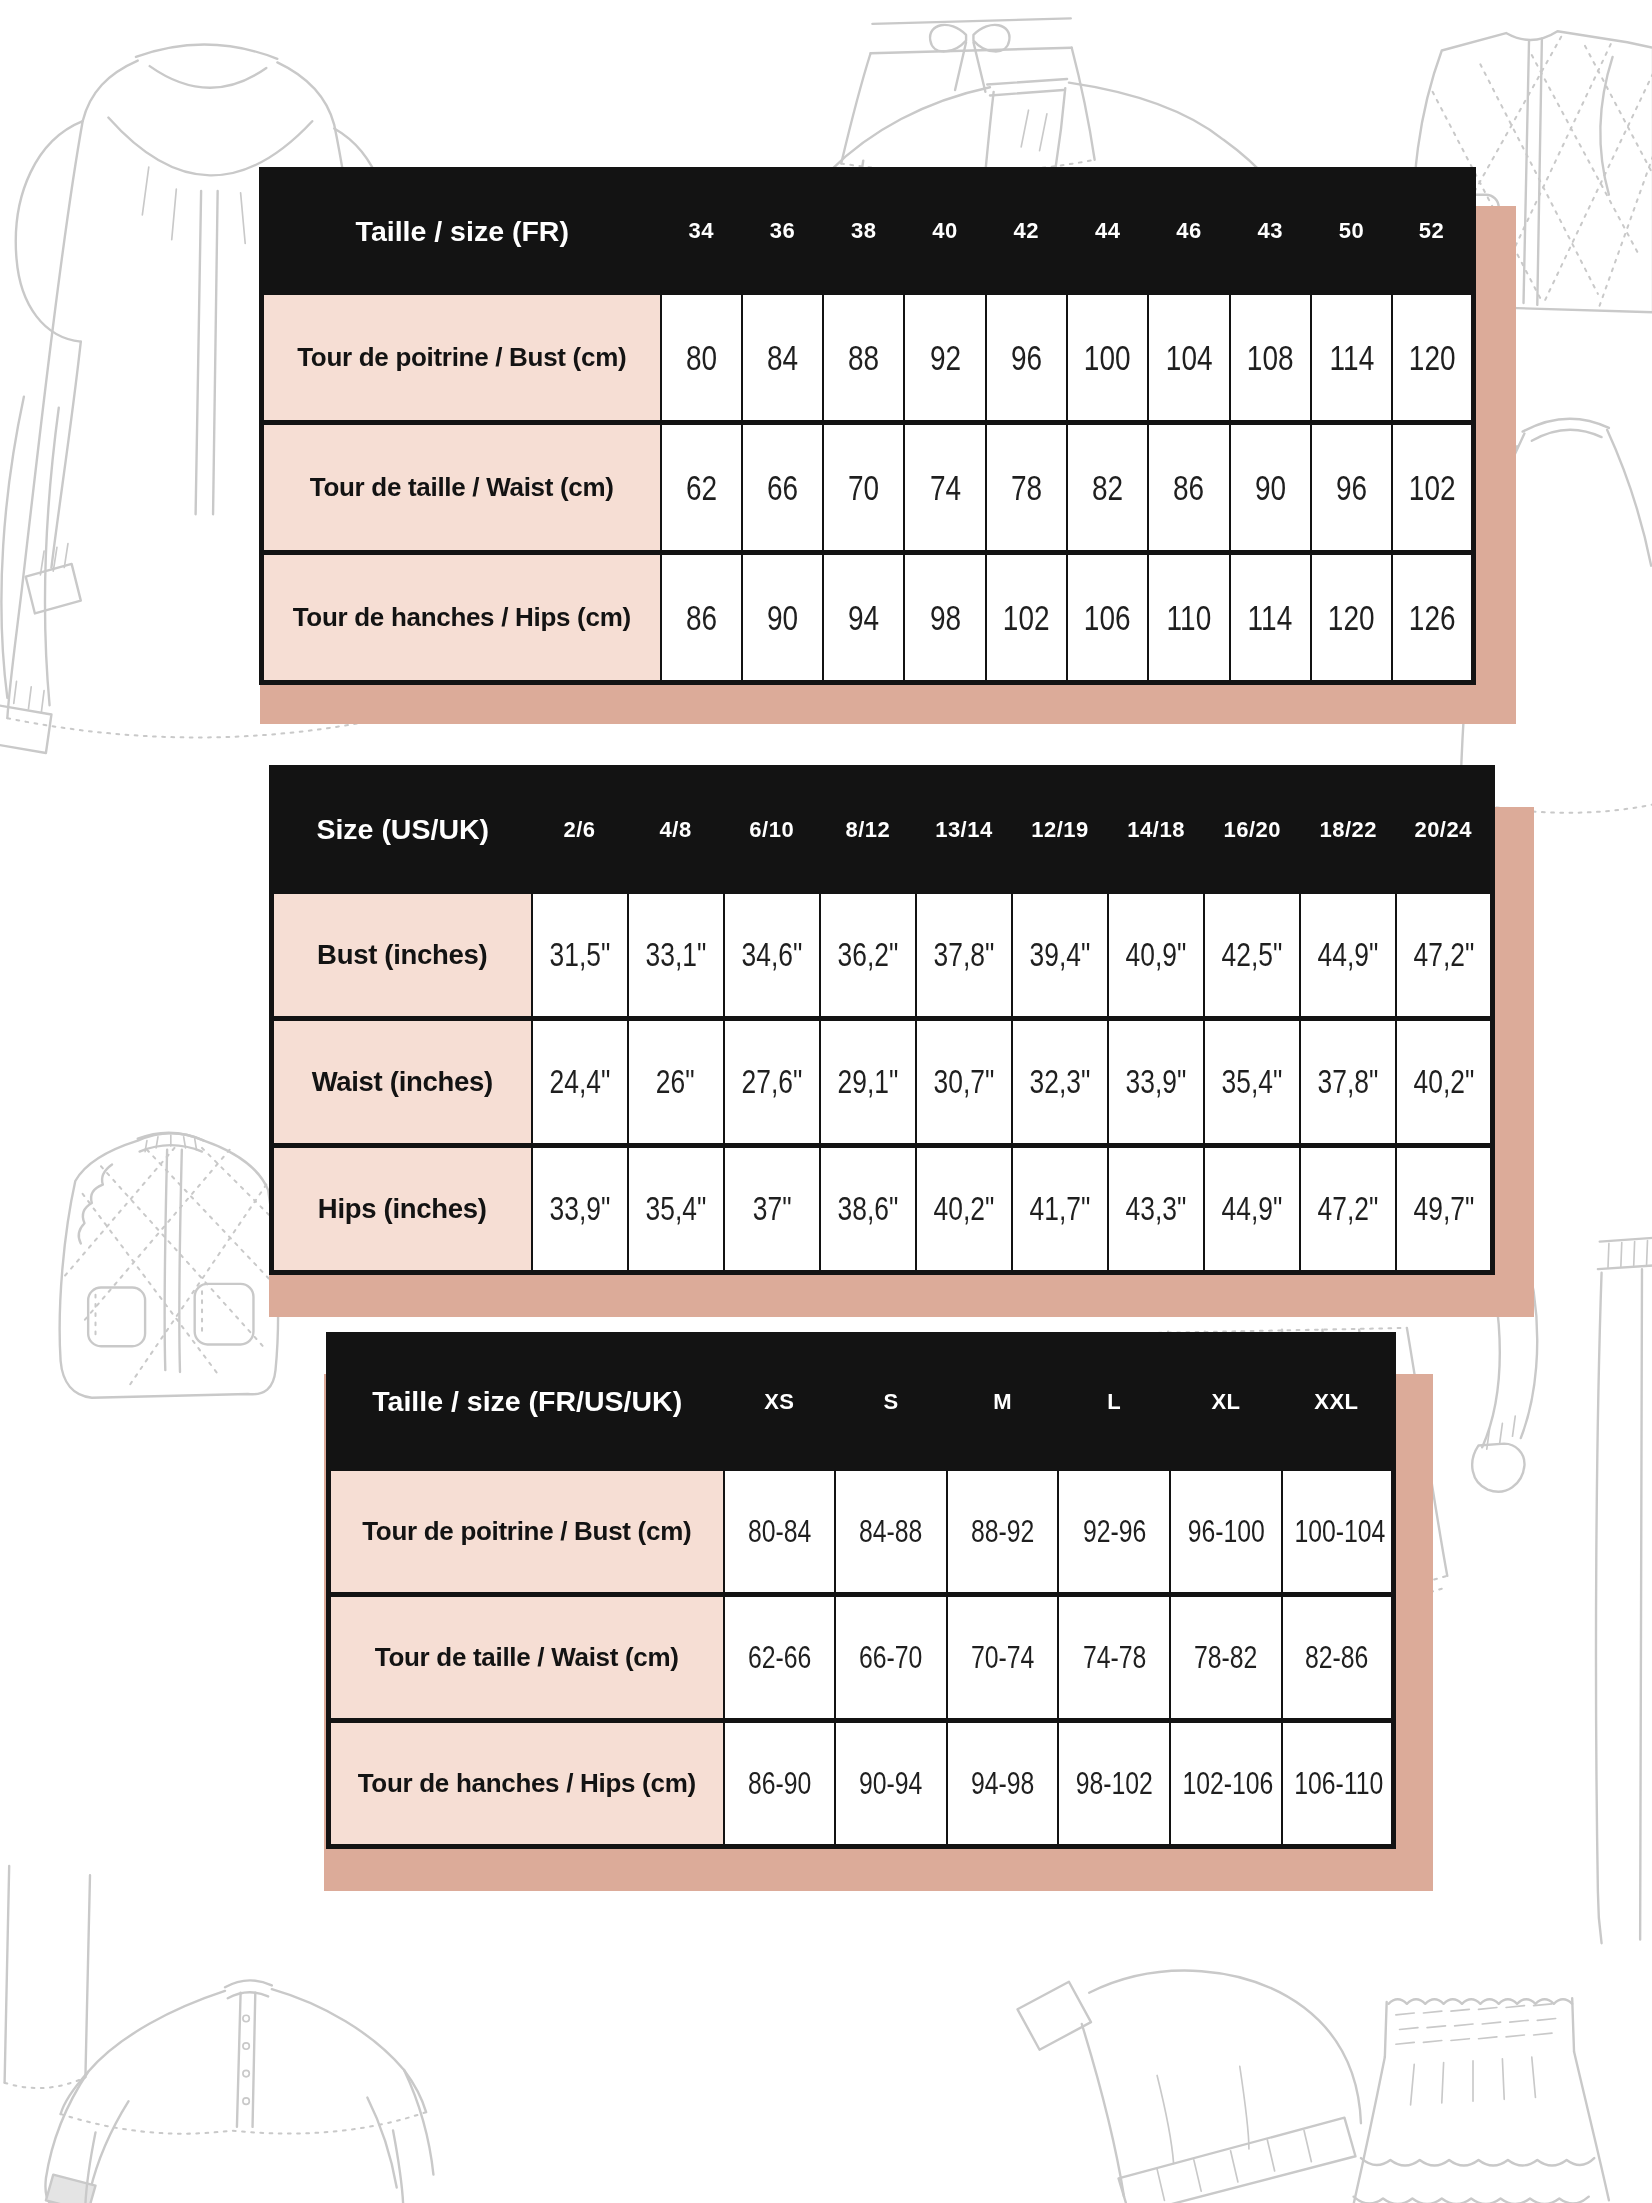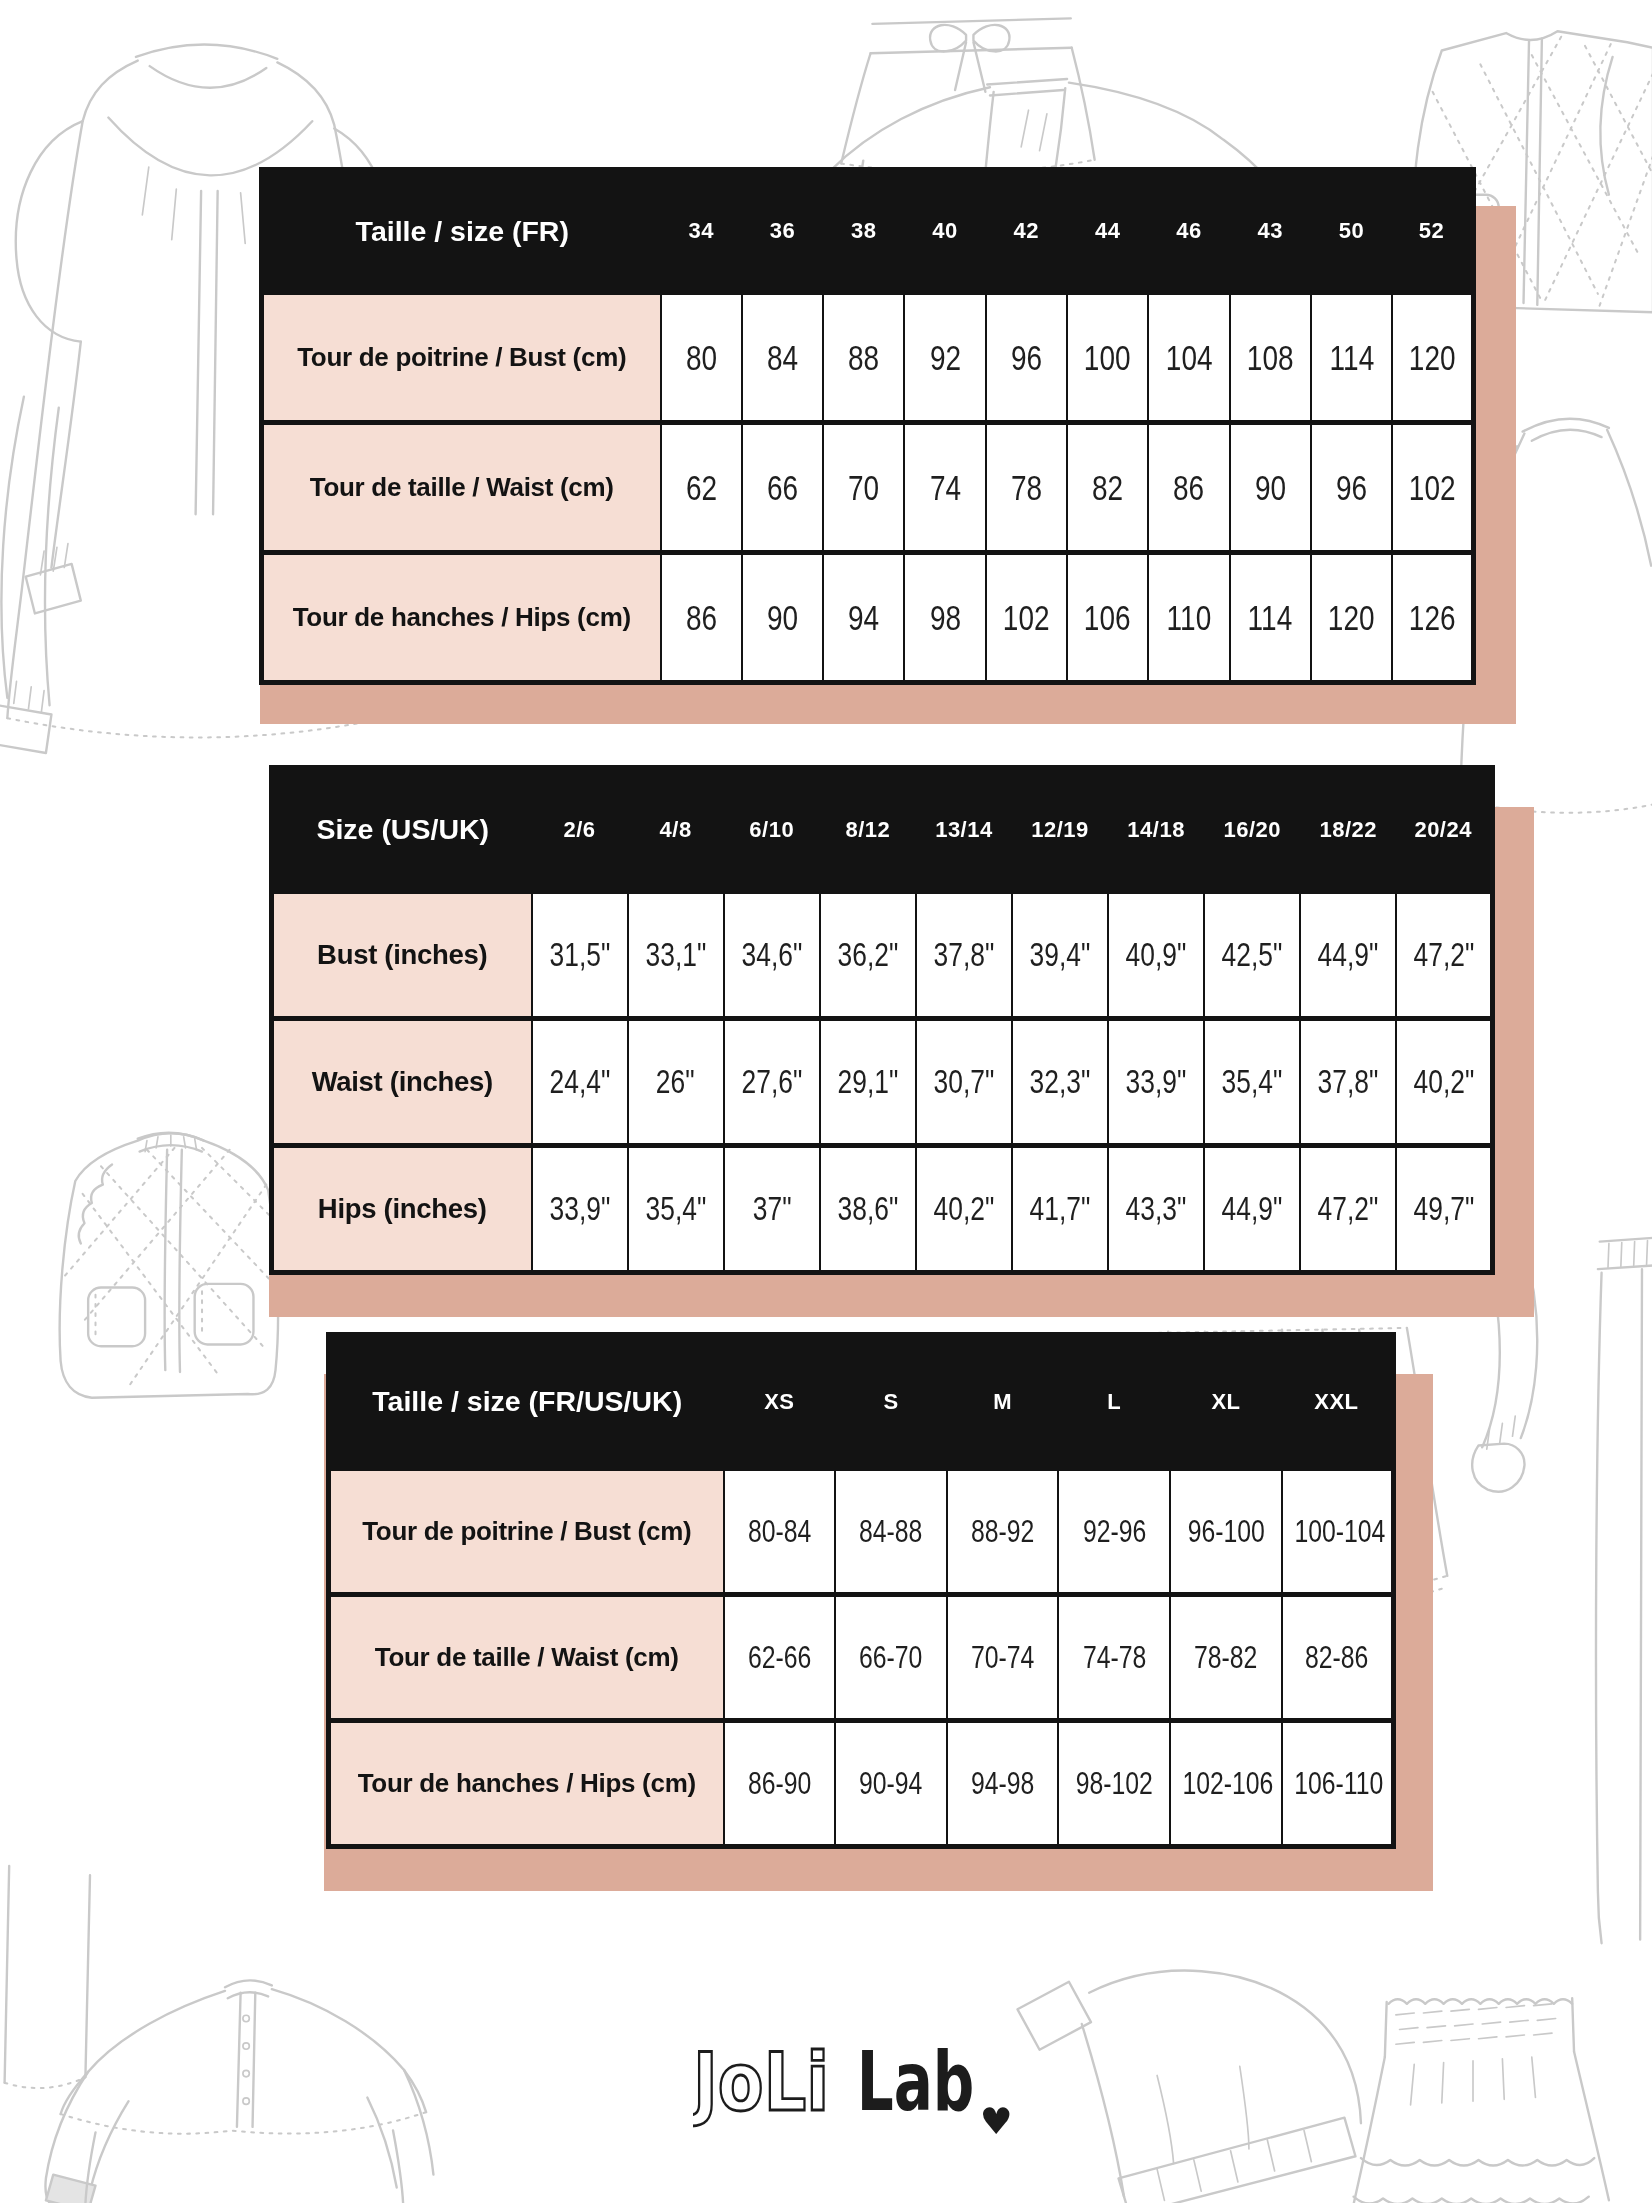--- a/index.html
+++ b/index.html
@@ -399,22 +399,15 @@
             <td><span class="num">90-94</span></td>
             <td><span class="num">94-98</span></td>
             <td><span class="num">98-102</span></td>
             <td><span class="num">102-106</span></td>
             <td><span class="num">106-110</span></td>
           </tr>
         </tbody>
       </table>
   </section>
 
-  <div class="logo">
-    <svg width="331" height="129" viewBox="0 0 360 140">
-      <text class="outline" x="0" y="92" font-size="88" textLength="148" lengthAdjust="spacingAndGlyphs">JoLi</text>
-      <text class="solid" x="178" y="92" font-size="90" textLength="128" lengthAdjust="spacingAndGlyphs">Lab</text>
-      <text class="solid" x="312" y="118" font-size="40">♥</text>
-    </svg>
-  </div>
 
 </div>
 
 
 </body></html>

